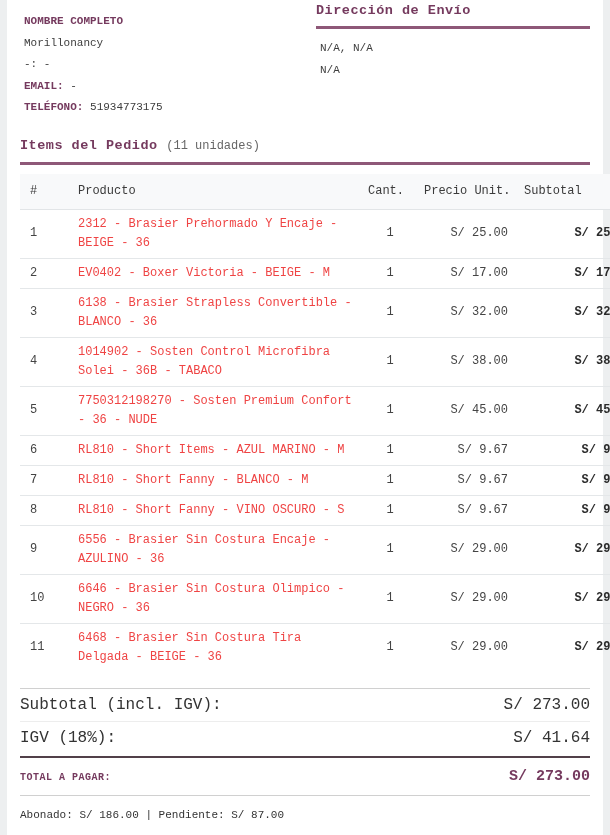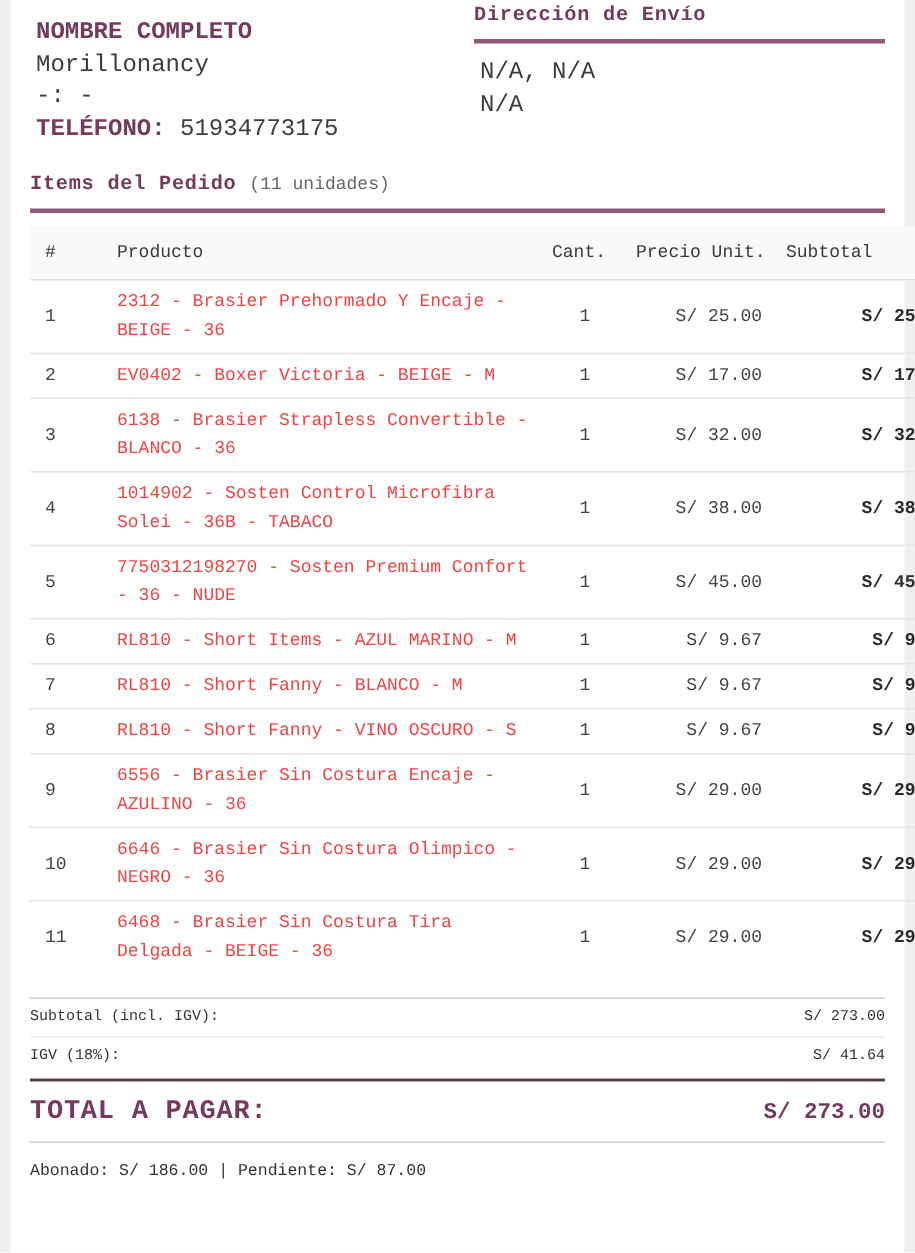--- a/index.html
+++ b/index.html
@@ -24,21 +24,21 @@
   .section-title {
     margin: 0;
     font-size: 13.5px;
     font-weight: bold;
     color: #753a5e;
     letter-spacing: 0.5px;
     padding-bottom: 7px;
     border-bottom: 3px solid #8e5878;
     line-height: 17px;
   }
-  .info-body { padding: 9px 0 0 4px; font-size: 16px; line-height: 21.5px; }
+  .info-body { padding: 9px 0 0 4px; font-size: 11px; line-height: 21.5px; }
   .info-label { color: #753a5e; font-weight: bold; }
   .info-value { color: #3d3d3d; }
 
   
   .items-section { margin-top: 18px; }
   .units { font-weight: normal; color: #666; font-size: 12px; letter-spacing: 0; }
 
   table.items {
     width: 100%;
     border-collapse: collapse;
@@ -68,45 +68,49 @@
   td.c-num     { padding-left: 10px; color: #444; }
   td.c-product { padding-left: 12px; padding-right: 10px; color: #ef4444; }
   td.c-qty     { text-align: center; color: #444; }
   td.c-price   { text-align: right; padding-right: 8px; color: #444; }
   td.c-sub     { text-align: right; font-weight: bold; color: #2b2b2b; }
 
   
   .totals-section { margin-top: 16px; border-top: 1px solid #d0d0d0; }
   .totals-row {
     display: flex; justify-content: space-between; align-items: baseline;
-    font-size: 10px; padding: 7px 0; color: #333;
+    font-size: 16px; padding: 7px 0; color: #333;
   }
   .totals-row.first { border-bottom: 1px solid #ededed; }
   .grand-total-row {
     display: flex; justify-content: space-between; align-items: baseline;
     border-top: 2px solid #514049;
     border-bottom: 1px solid #d0d0d0;
     padding: 10px 0;
     margin-top: 2px;
   }
-  .grand-total-label { font-size: 18px; font-weight: bold; color: #753a5e; letter-spacing: 0.5px; }
+  .grand-total-label { font-size: 10px; font-weight: bold; color: #753a5e; letter-spacing: 0.5px; }
   .grand-total-value { font-size: 15px;  font-weight: bold; color: #753a5e; }
   .payment-note { margin-top: 13px; font-size: 11px; color: #333; }
 </style>
 </head>
 <body>
 
 <div class="page">
 
   <div class="info-grid">
     <div class="info-col">
       <div class="info-body">
         <div class="info-label">NOMBRE COMPLETO</div>
         <div class="info-value">Morillonancy</div>
         <div class="info-value">-: -</div>
+        <div>
+          <span class="info-label">EMAIL:</span>
+          <span class="info-value">-</span>
+        </div>
         <div>
           <span class="info-label">TELÉFONO:</span>
           <span class="info-value">51934773175</span>
         </div>
       </div>
     </div>
 
     <div class="info-col">
       <h2 class="section-title">Dirección de Envío</h2>
       <div class="info-body">

